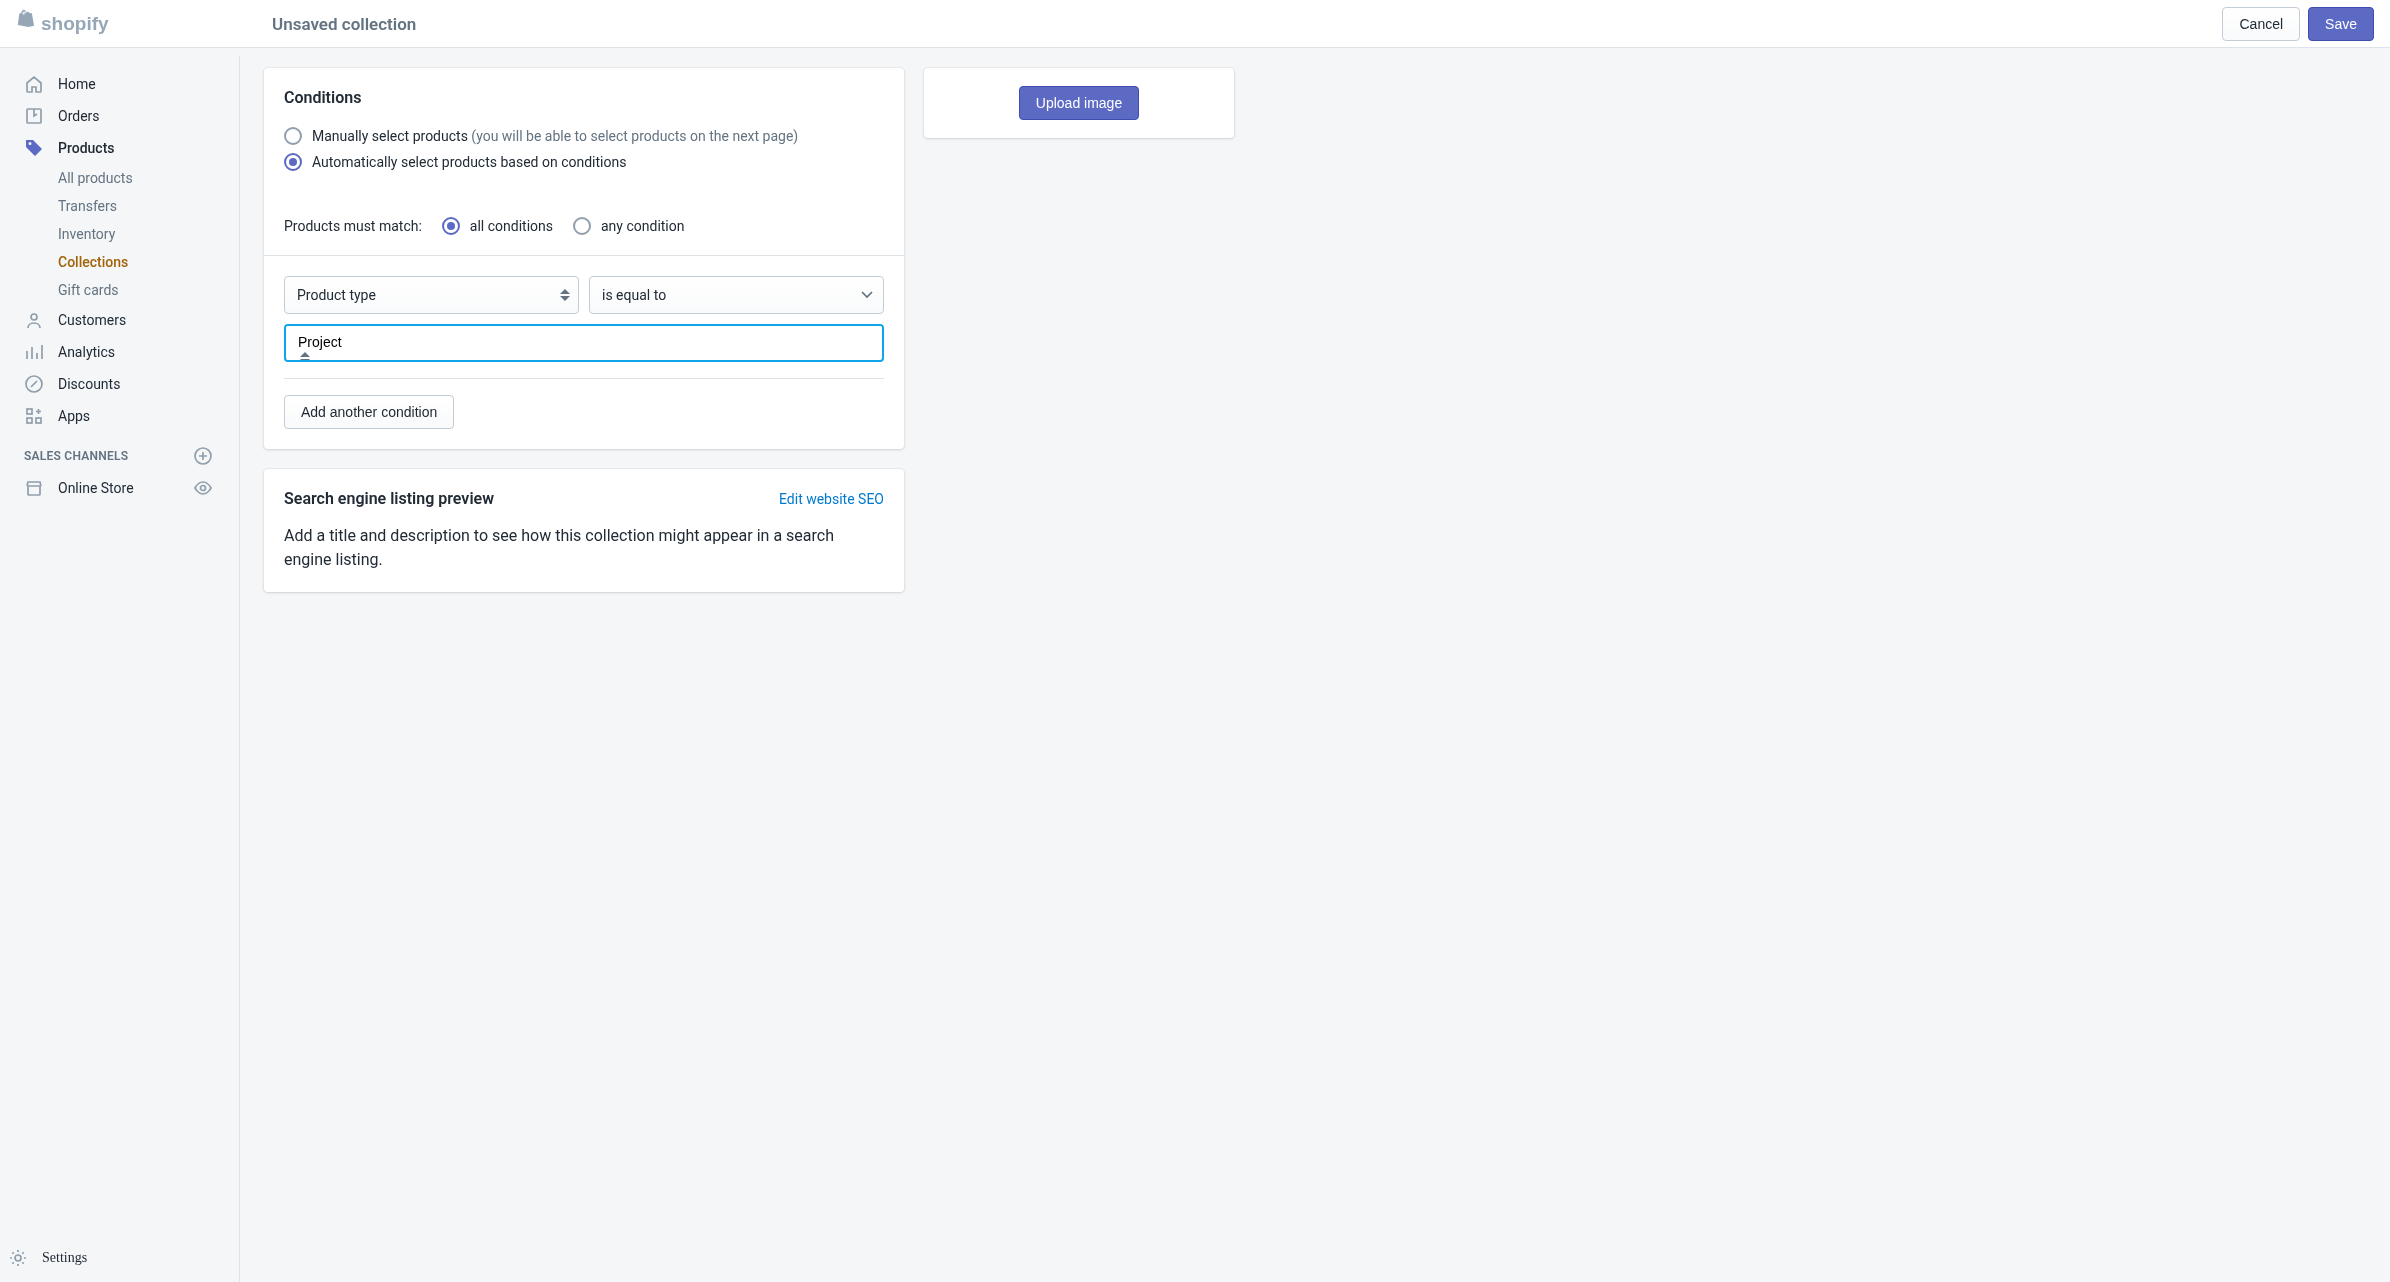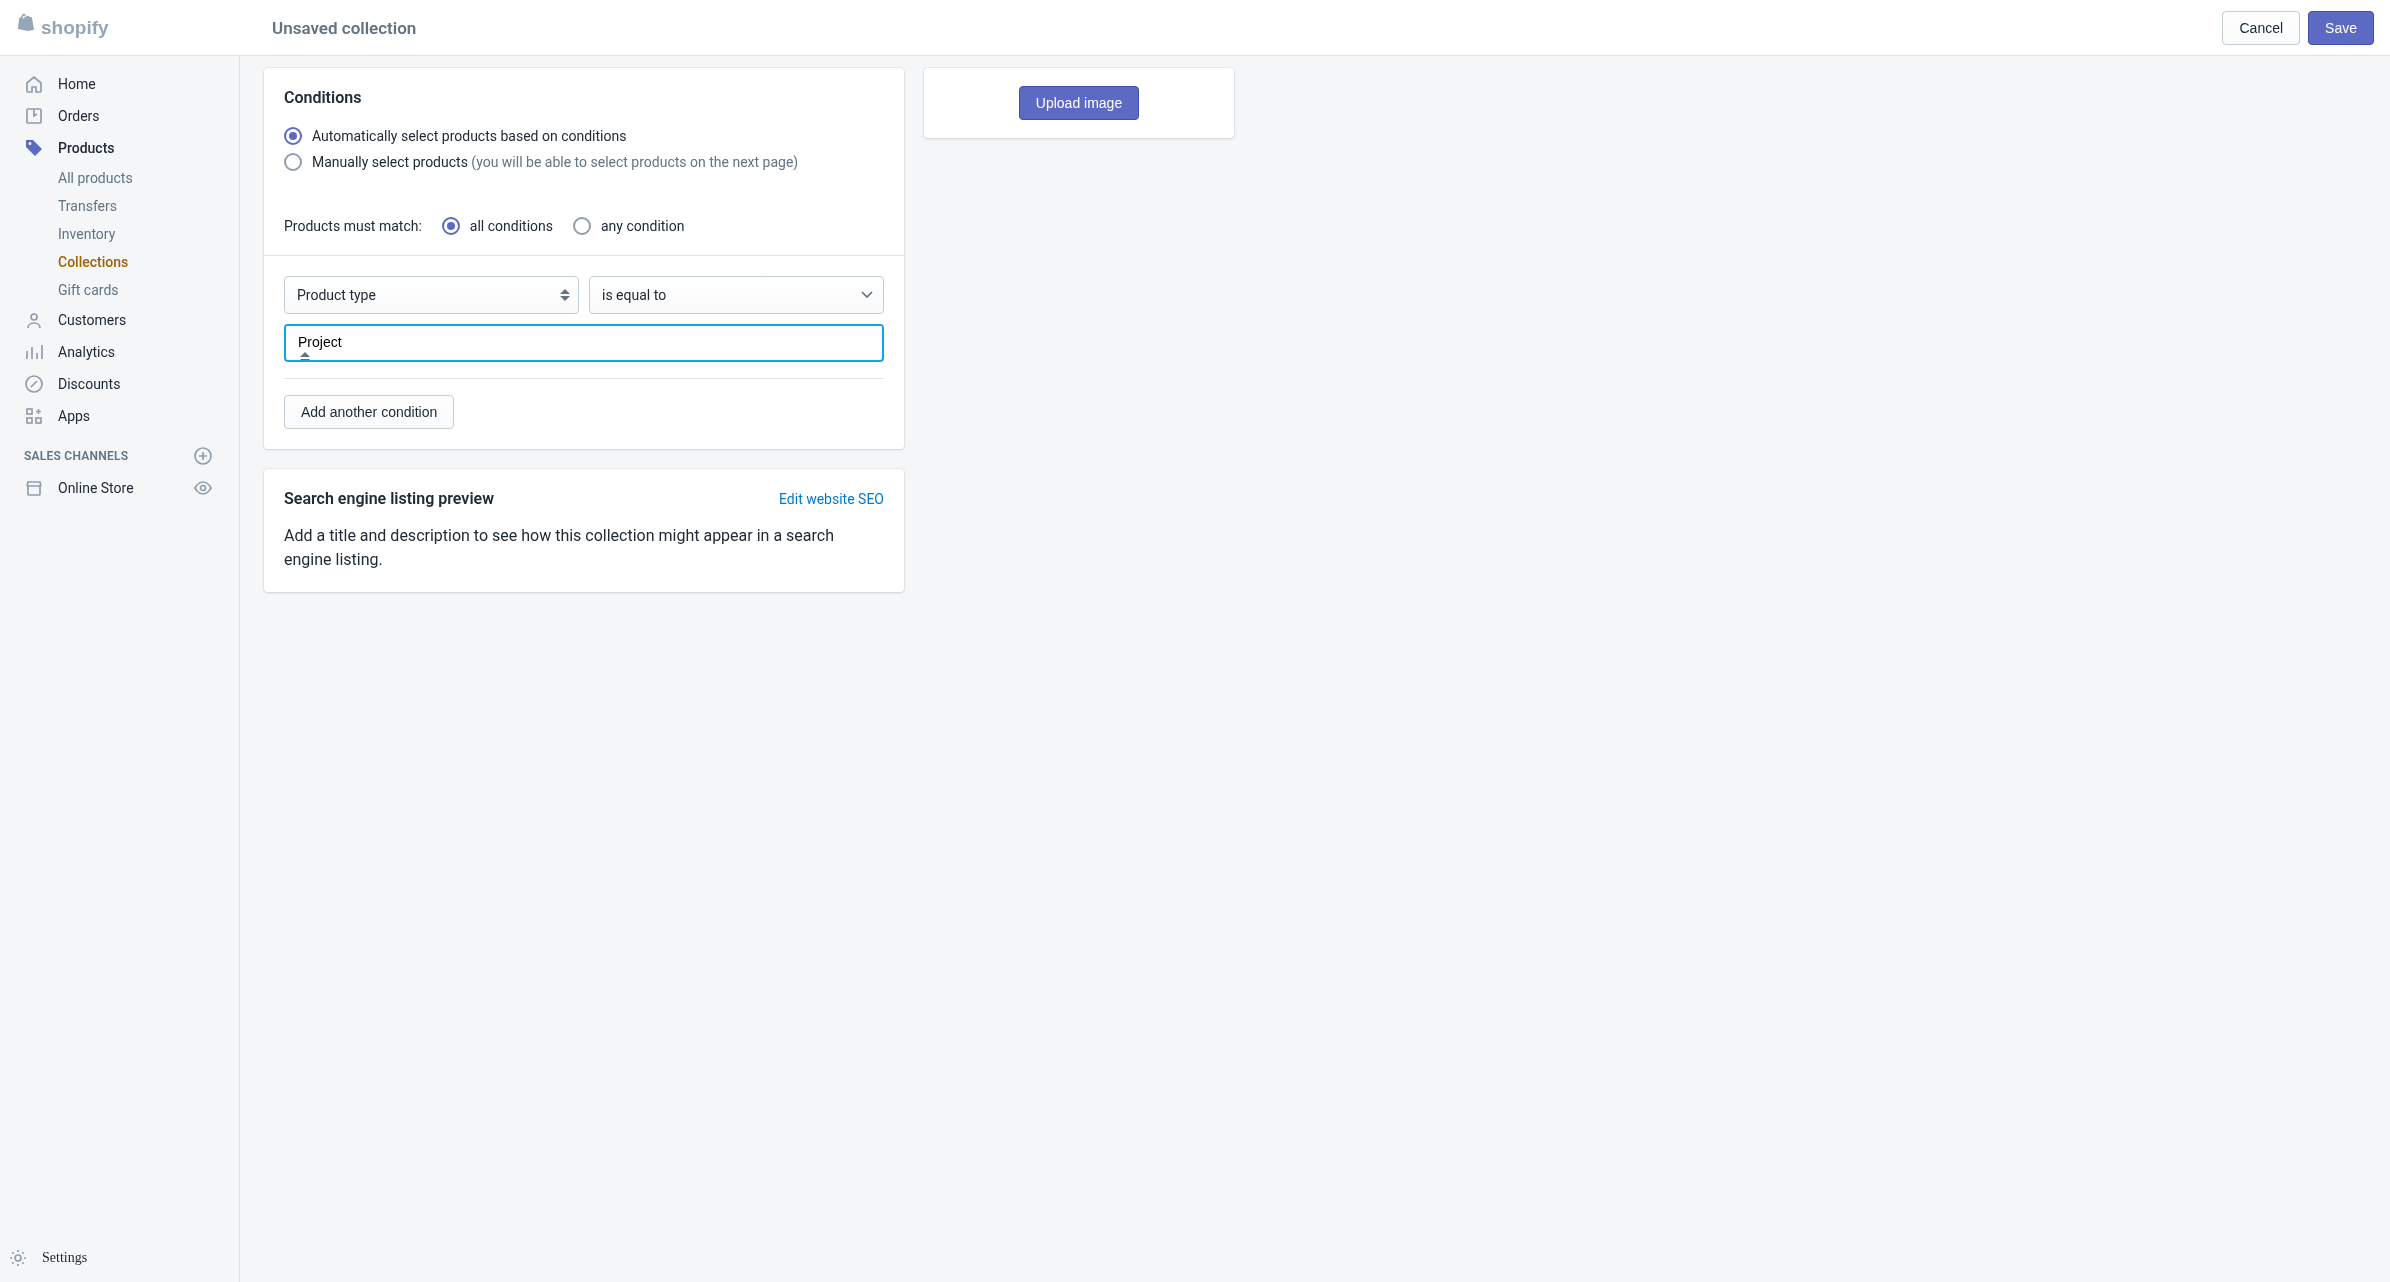--- a/index.html
+++ b/index.html
@@ -5,21 +5,21 @@
 * { box-sizing: border-box; margin: 0; padding: 0; }
 body {
   font-family: -apple-system, BlinkMacSystemFont, "Segoe UI", Roboto, Helvetica, Arial, sans-serif;
   background: #f4f6f8;
   color: #212b36;
   font-size: 14px;
 }
 .topbar {
   position: fixed;
   top: 0; left: 0; right: 0;
-  height: 56px;
+  height: 48px;
   background: #fff;
   border-bottom: 1px solid #dfe3e8;
   display: flex;
   align-items: center;
   z-index: 100;
 }
 .logo-area {
   width: 240px;
   display: flex;
   align-items: center;
@@ -375,29 +375,29 @@
 </div>
 
 <div class="content">
   <div class="main-col">
 
     <div class="card">
       <div class="card-section">
         <h2>Conditions</h2>
 
         <div class="radio-row">
-          <span class="radio checked"></span>
-          <span>Automatically select products based on conditions</span>
-        </div>
-        <div class="radio-row">
           <span class="radio"></span>
           <span>
             <span>Manually select products</span>
             <span class="hint">(you will be able to select products on the next page)</span>
           </span>
+        </div>
+        <div class="radio-row">
+          <span class="radio checked"></span>
+          <span>Automatically select products based on conditions</span>
         </div>
 
         <div class="match-row" style="margin-top:28px;">
           <span>Products must match:</span>
           <div class="match-radio-group">
             <span class="radio checked"></span>
             <span>all conditions</span>
           </div>
           <div class="match-radio-group">
             <span class="radio"></span>

